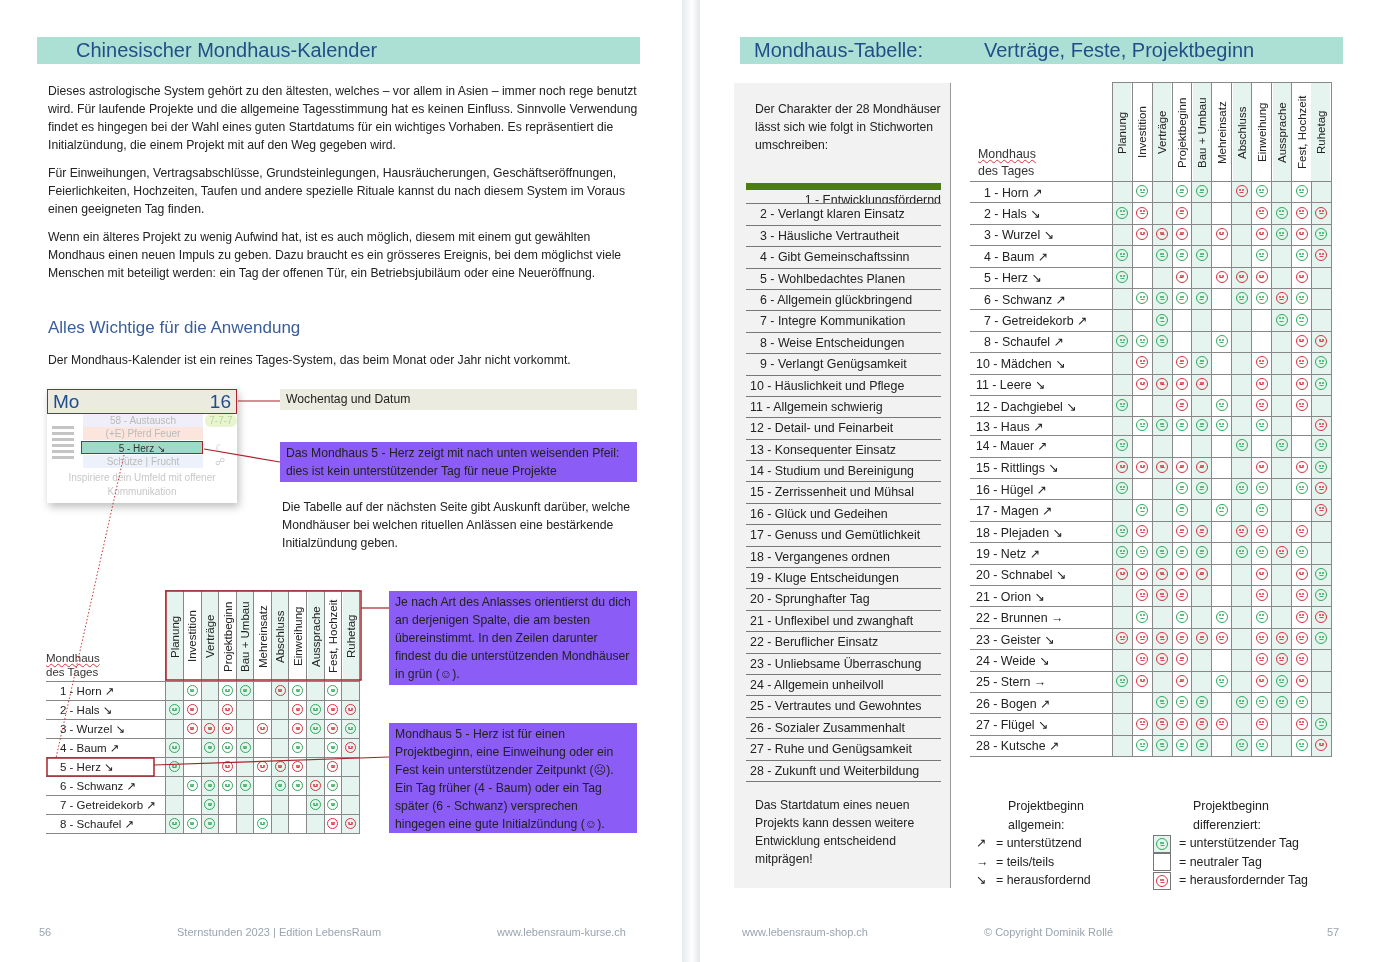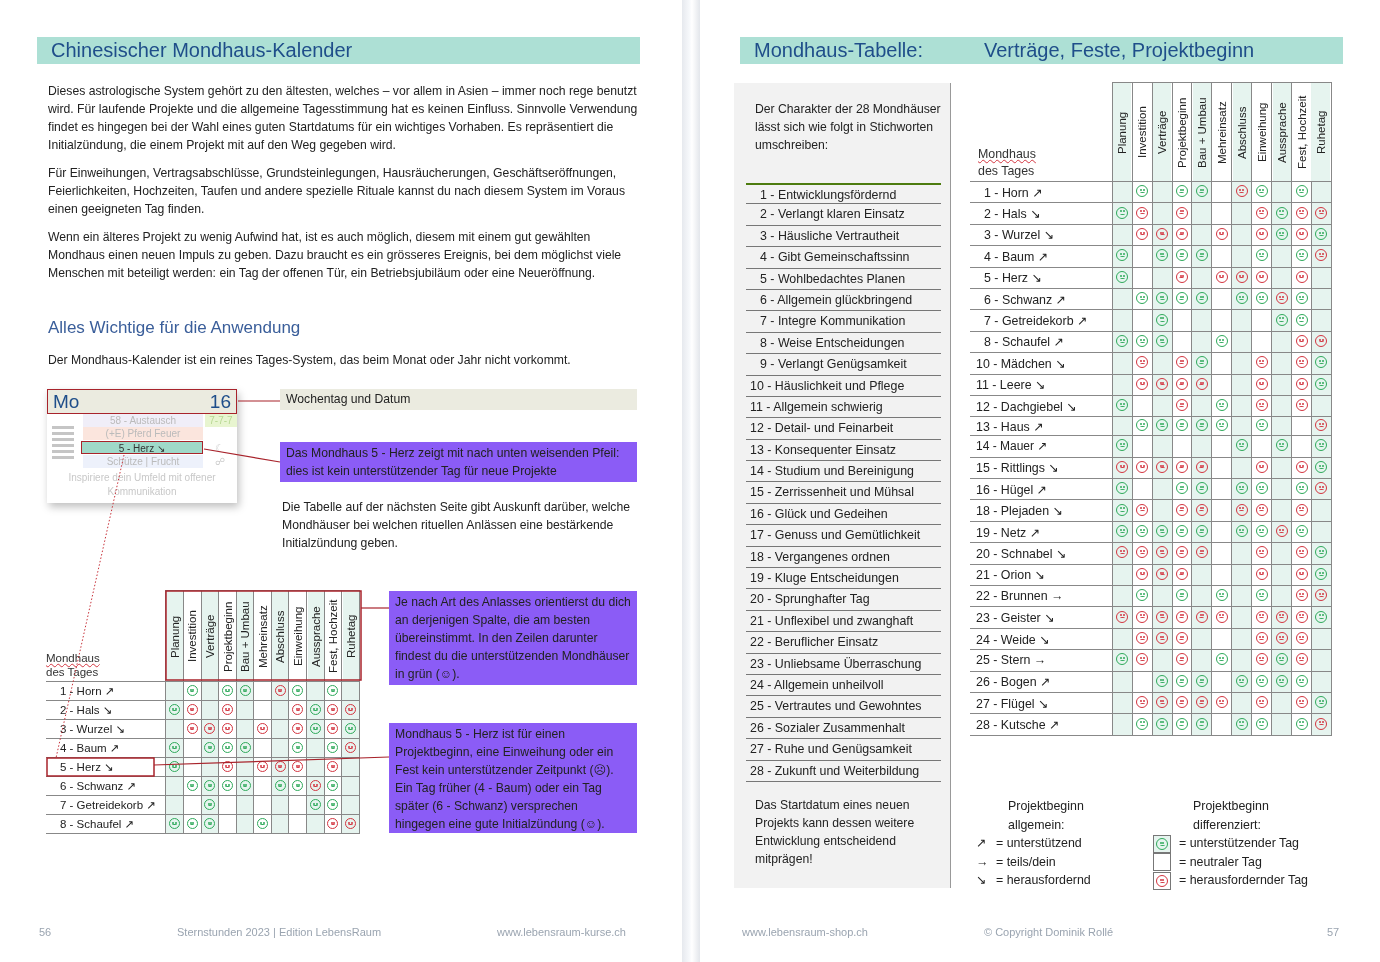--- a/index.html
+++ b/index.html
@@ -25,21 +25,21 @@
     border: 1.5px solid #a8232b; display: flex; justify-content: space-between; align-items: center; padding: 0 5px; }
   .cal-head span { font-size: 19px; color: #1f4e8a; }
   .cal-body { position: absolute; top: 25px; left: 0; width: 190px; height: 89px; font-size: 10px; color: #bbb; }
   .cal-icon { position: absolute; left: 5px; top: 12px; width: 22px; }
   .cal-icon i { display: block; height: 3px; background: #c5c5c5; margin-bottom: 3px; }
   .cal-line { position: absolute; left: 36px; width: 120px; text-align: center; height: 13px; line-height: 13px; }
   .cal-l1 { top: 0; background: #f0eef8; }
   .cal-l2 { top: 13px; background: #fbe5dd; }
   .cal-l3 { top: 27px; background: #9fd9c9; color: #333; border: 1.5px solid #a8232b; left: 34px; width: 122px; }
   .cal-l4 { top: 41px; background: #edf1fb; }
-  .cal-side { position: absolute; left: 158px; top: 0; width: 32px; height: 13px; background: #e8f5d0; color: #b8d893; text-align:center; line-height:13px; }
+  .cal-side { position: absolute; left: 158px; top: 0; width: 32px; height: 13px; background: #e8f5d0; color: #b8d893; text-align:center; line-height:13px;border-radius:6px; }
   .cal-moon { position: absolute; left: 168px; top: 28px; color: #ccc; font-size: 11px; }
   .cal-sym { position: absolute; left: 168px; top: 42px; color: #ccc; font-size: 10px; }
   .cal-foot { position: absolute; left: 0; top: 57px; width: 190px; text-align: center; line-height: 14px; color: #c8c8c8; }
 
   .callout { position: absolute; font-size: 12.2px; line-height: 18px; padding: 2px 6px; color: #222; }
   .callout-beige { background: #ebebe0; }
   .callout-teal { background: #8b5cf6; }
 
   
   table.mh { border-collapse: collapse; position: absolute; }
@@ -64,37 +64,37 @@
   .rt .face { width: 12px; height: 12px; }
 
   .underline-red { text-decoration: underline wavy #d33540; text-decoration-thickness: 1px; }
 
   
   .side-panel { position: absolute; left: 34px; top: 83px; width: 217px; height: 805px; background: #f2f2f2;
     border-right: 1px solid #999; }
   .side-intro { position: absolute; left: 21px; top: 17px; width: 190px; font-size: 12.2px; line-height: 18px; }
   .char-list { position: absolute; left: 12px; top: 100px; width: 195px; }
   .char-item { height: 21.4px; line-height: 21px; border-bottom: 1px solid #777; font-size: 12.4px; text-align: left; padding-left: 4px; white-space: nowrap; overflow: hidden; }
-  .char-list .first { border-top: 2px solid #4d7c0f; }
+  .char-list .first { border-top: 7px solid #4d7c0f; text-align: right; }
   .side-outro { position: absolute; left: 21px; top: 713px; width: 190px; font-size: 12.2px; line-height: 18px; }
 
   .legend { position: absolute; font-size: 12.4px; line-height: 18.5px; }
   .legend .sym { display: inline-block; width: 20px; }
   .legend-box { display: inline-block; width: 18px; height: 18px; border: 1px solid #777; text-align: center; vertical-align: middle; margin-right: 8px; }
   .legend-box.g { background: #e6f4ef; }
 
   .footer { position: absolute; top: 926px; font-size: 11px; color: #9aa4b0; }
 
   svg.annot { position: absolute; left: 0; top: 0; pointer-events: none; }
 </style>
 </head>
 <body>
 
 <div class="page page-left">
-  <div class="title-bar" style="left:37px; top:37px; width:603px;">
+  <div class="title-bar" style="left:37px; top:37px; width:603px;padding-left:25px;">
     <span style="margin-left:14px;">Chinesischer Mondhaus-Kalender</span>
   </div>
 
   <p class="para" style="left:48px; top:82px; width:590px;">Dieses astrologische System gehört zu den ältesten, welches – vor allem in Asien – immer noch rege benutzt wird. Für laufende Projekte und die allgemeine Tagesstimmung hat es keinen Einfluss. Sinnvolle Verwendung findet es hingegen bei der Wahl eines guten Startdatums für ein wichtiges Vorhaben. Es repräsentiert die Initialzündung, die einem Projekt mit auf den Weg gegeben wird.</p>
   <p class="para" style="left:48px; top:228px; width:590px;">Wenn ein älteres Projekt zu wenig Aufwind hat, ist es auch möglich, diesem mit einem gut gewählten Mondhaus einen neuen Impuls zu geben. Dazu braucht es ein grösseres Ereignis, bei dem möglichst viele Menschen mit beteiligt werden: ein Tag der offenen Tür, ein Betriebsjubiläum oder eine Neueröffnung.</p>
   <p class="para" style="left:48px; top:164px; width:590px;">Für Einweihungen, Vertragsabschlüsse, Grundsteinlegungen, Hausräucherungen, Geschäftseröffnungen, Feierlichkeiten, Hochzeiten, Taufen und andere spezielle Rituale kannst du nach diesem System im Voraus einen geeigneten Tag finden.</p>
 
   <div class="subhead" style="left:48px; top:318px;">Alles Wichtige für die Anwendung</div>
   <p class="para" style="left:48px; top:351px; width:600px;">Der Mondhaus-Kalender ist ein reines Tages-System, das beim Monat oder Jahr nicht vorkommt.</p>
 
@@ -539,20 +539,34 @@
           <td><span class="face G"><i></i></span></td>
           <td class="cg"><span class="face G"><i></i></span></td>
           <td></td>
           <td class="cg"><span class="face G"><i></i></span></td>
           <td><span class="face G"><i></i></span></td>
           <td class="cg"></td>
           <td><span class="face G"><i></i></span></td>
           <td class="cg"><span class="face R"><i></i></span></td>
         </tr>
         <tr style="height: 21.4px;">
+          <td class="rowlabel" style="font-size: 12.4px; padding-left: 6px;">17 - Magen ↗</td>
+          <td class="cg"></td>
+          <td><span class="face G"><i></i></span></td>
+          <td class="cg"></td>
+          <td><span class="face G"><i></i></span></td>
+          <td class="cg"></td>
+          <td><span class="face G"><i></i></span></td>
+          <td class="cg"></td>
+          <td><span class="face G"><i></i></span></td>
+          <td class="cg"></td>
+          <td></td>
+          <td class="cg"><span class="face R"><i></i></span></td>
+        </tr>
+        <tr style="height: 21.4px;">
           <td class="rowlabel" style="font-size: 12.4px; padding-left: 6px;">18 - Plejaden ↘</td>
           <td class="cg"><span class="face G"><i></i></span></td>
           <td><span class="face R"><i></i></span></td>
           <td class="cg"></td>
           <td><span class="face R"><i></i></span></td>
           <td class="cg"><span class="face R"><i></i></span></td>
           <td></td>
           <td class="cg"><span class="face R"><i></i></span></td>
           <td><span class="face R"><i></i></span></td>
           <td class="cg"></td>
@@ -700,21 +714,21 @@
           <td class="cg"><span class="face R"><i></i></span></td>
         </tr>
       </tbody>
   </table>
 
   <div class="legend" style="left:276px; top:797px; width:180px;">
     <div style="padding-left:32px;">Projektbeginn</div>
     <div style="padding-left:32px;">allgemein:</div>
     <div id="legend-general-items">
         <div><span class="sym">↗</span><span>= unterstützend</span></div>
-        <div><span class="sym">→</span><span>= teils/dein</span></div>
+        <div><span class="sym">→</span><span>= teils/teils</span></div>
         <div><span class="sym">↘</span><span>= herausfordernd</span></div>
       </div>
   </div>
   <div class="legend" style="left:453px; top:797px; width:200px;">
     <div style="padding-left:40px;">Projektbeginn</div>
     <div style="padding-left:40px;">differenziert:</div>
     <div id="legend-diff-items">
         <div><span class="legend-box g"><span class="face G" style="width: 12px; height: 12px; margin-top: 2px;"><i></i></span></span><span>= unterstützender Tag</span></div>
         <div><span class="legend-box"></span><span>= neutraler Tag</span></div>
         <div><span class="legend-box"><span class="face R" style="width: 12px; height: 12px; margin-top: 2px;"><i></i></span></span><span>= herausfordernder Tag</span></div>

